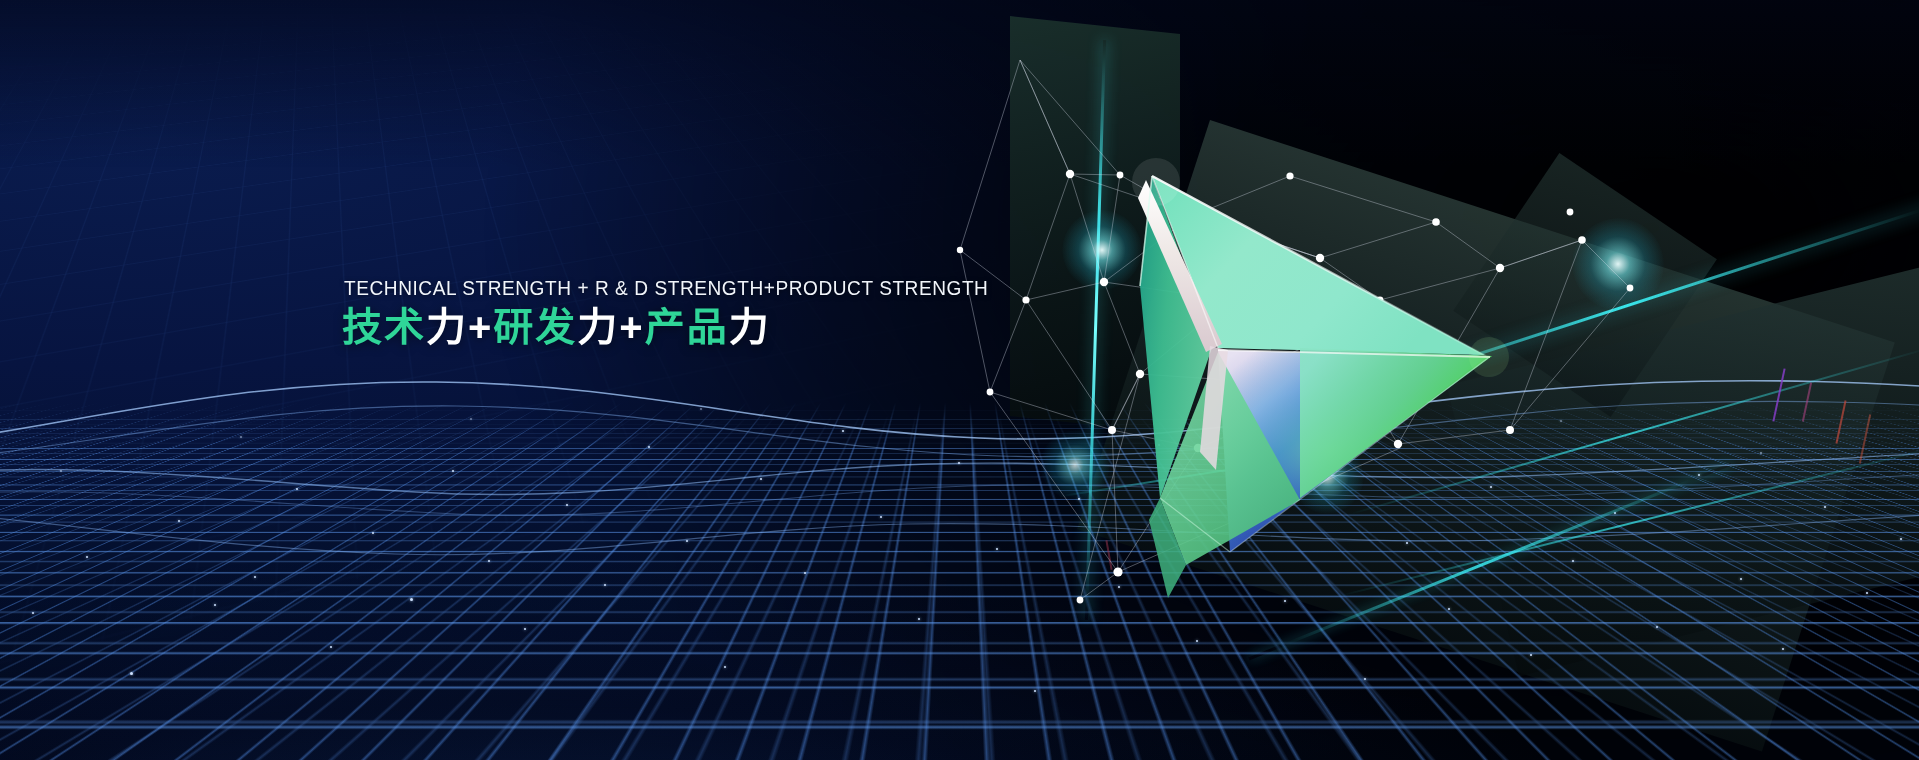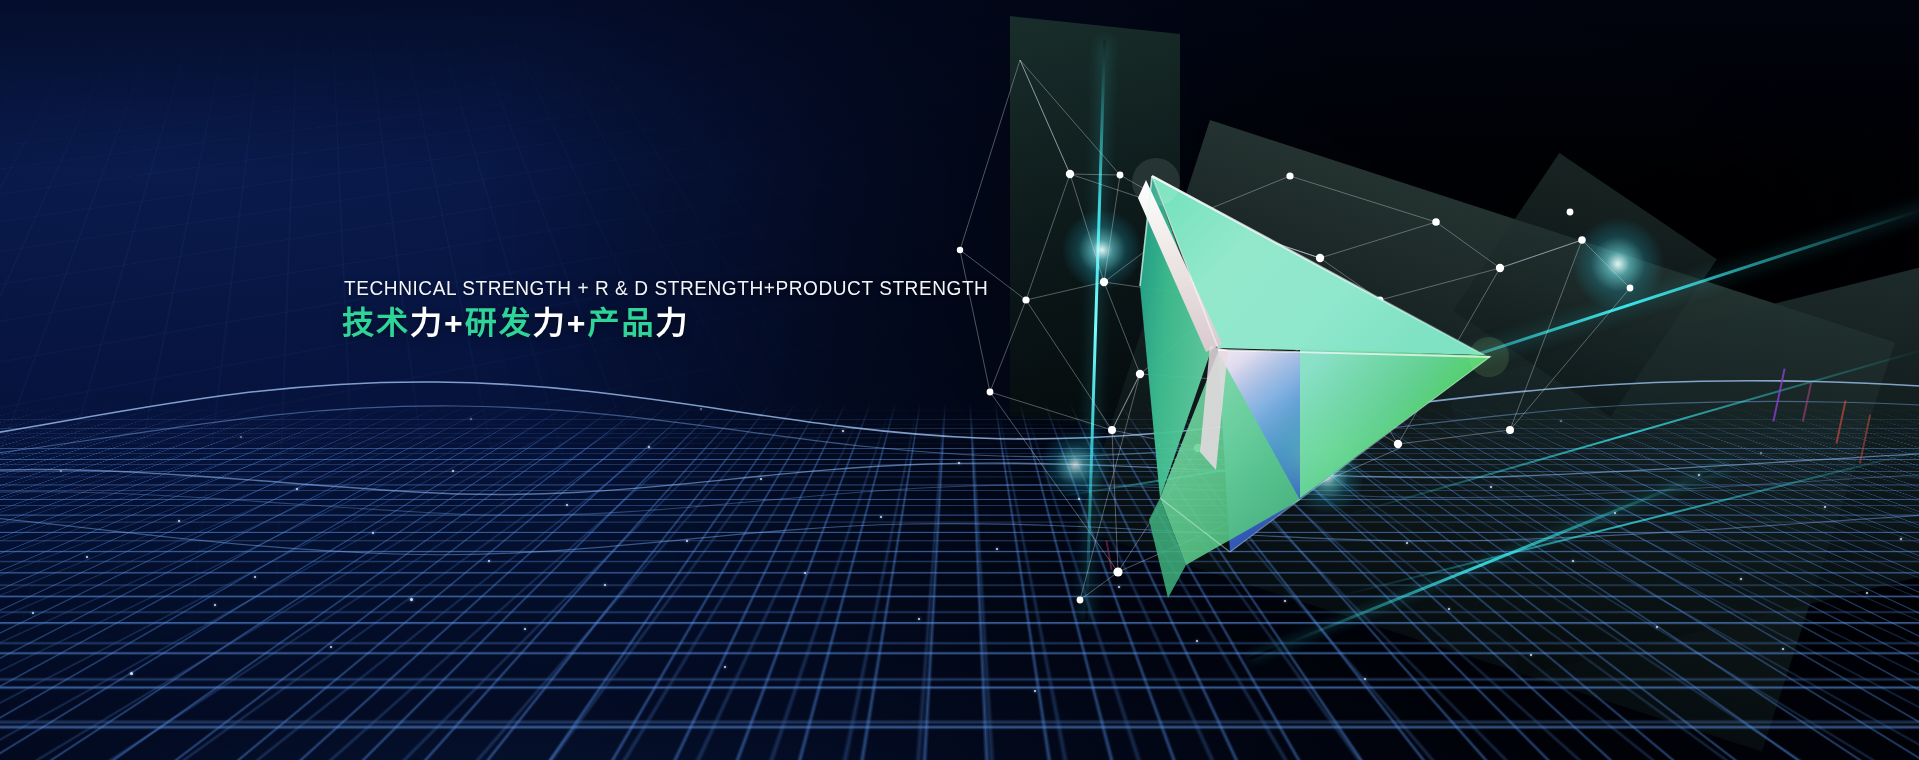--- a/index.html
+++ b/index.html
@@ -218,21 +218,21 @@
     color: #f2f6fb;
     white-space: nowrap;
     transform: scaleX(0.93);
     transform-origin: left center;
     margin: 0 0 6px 2px;
     text-shadow: 0 1px 5px rgba(0,0,0,0.55);
   }
   .copy .headline {
     font-family: "Liberation Sans", "DejaVu Sans", sans-serif;
     font-weight: 700;
-    font-size: 32px;
+    font-size: 40px;
     line-height: 1.08;
     letter-spacing: 2px;
     white-space: nowrap;
     margin: 0;
     color: #ffffff;
     text-shadow: 0 2px 10px rgba(0,0,0,0.5);
   }
   .copy .headline .g { color: #2fd598; }
   .copy .headline .w { color: #ffffff; }
   .copy .headline .plus { color: #ffffff; }

